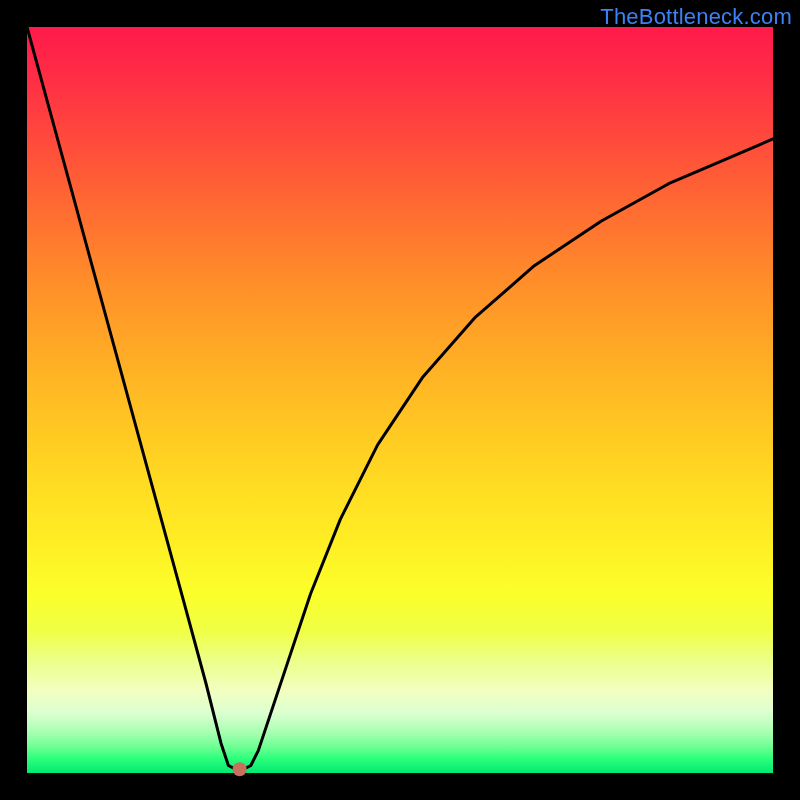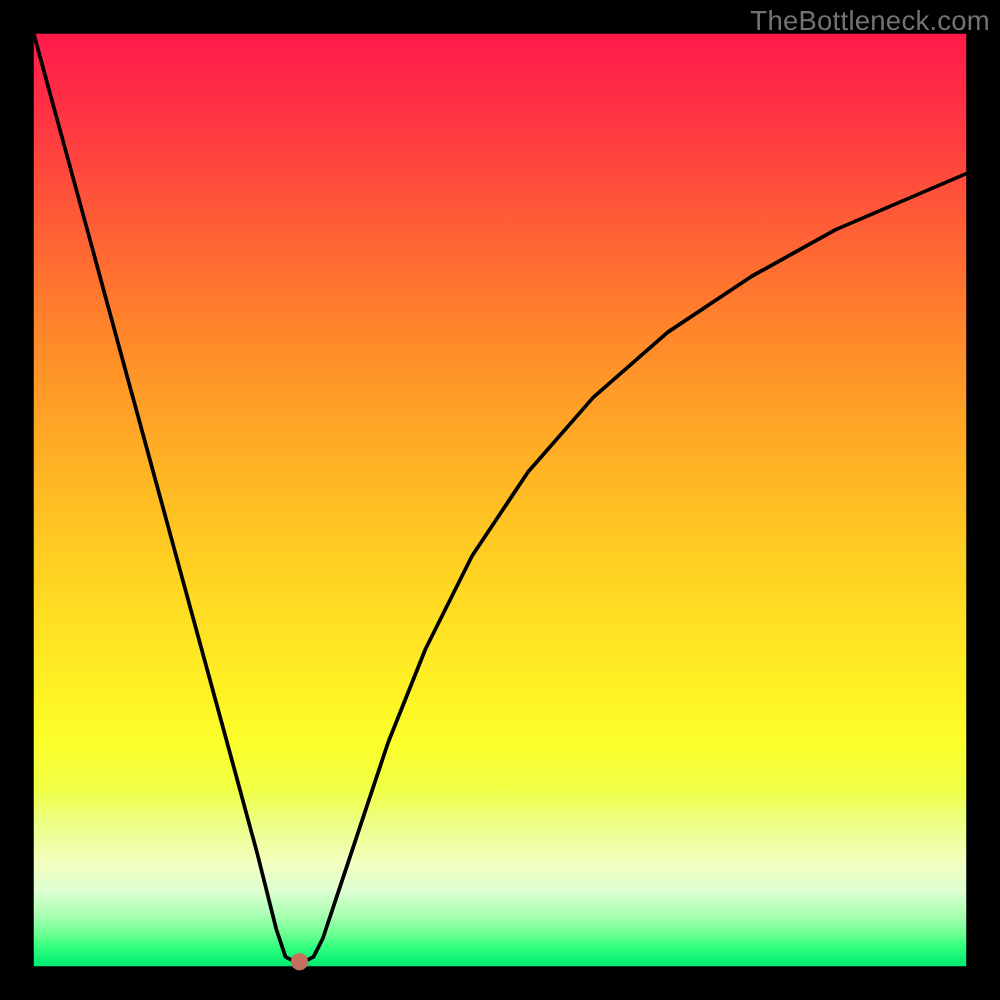--- a/index.html
+++ b/index.html
@@ -44,21 +44,21 @@
       #2fff7c 98%,
       #00e971 100%
     );
   }
   .watermark {
     position: absolute;
     top: 4px;
     right: 8px;
     font-family: Arial, Helvetica, sans-serif;
     font-size: 22px;
-    color: #737373;
+    color: #3b82f6;
     letter-spacing: 0.2px;
     font-weight: 500;
   }
   svg.curve {
     position: absolute;
     left: 0;
     top: 0;
     width: 746px;
     height: 746px;
     overflow: visible;

